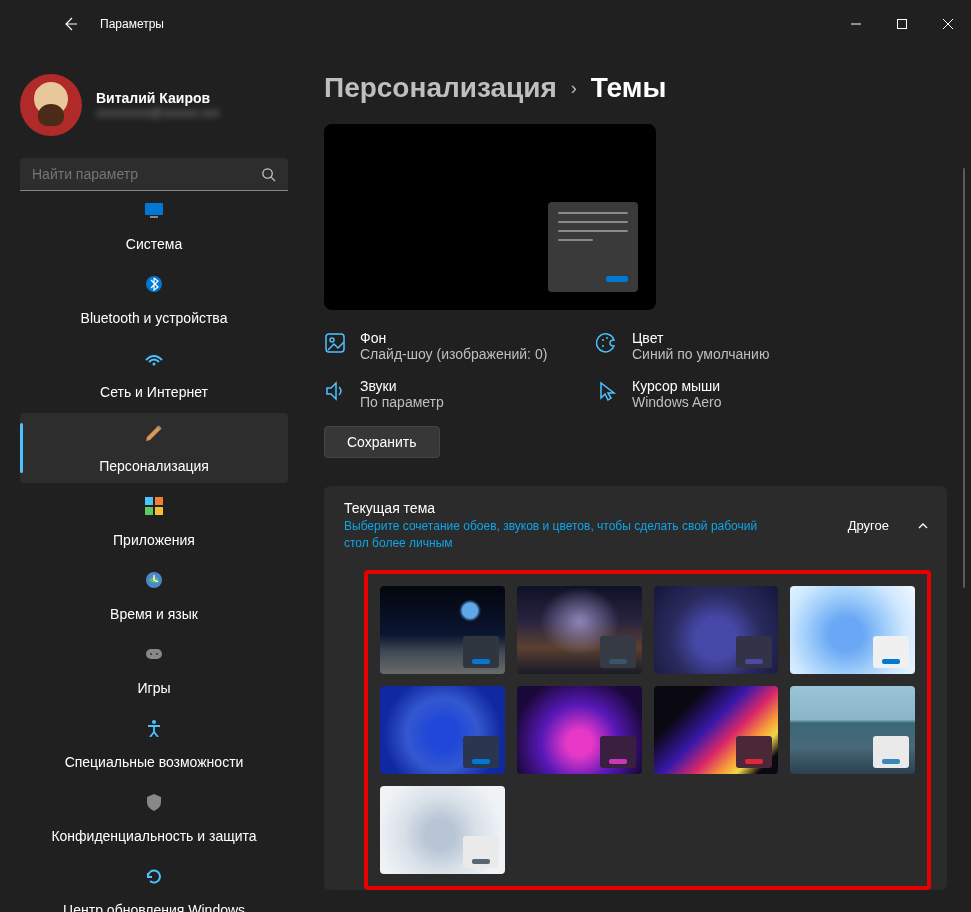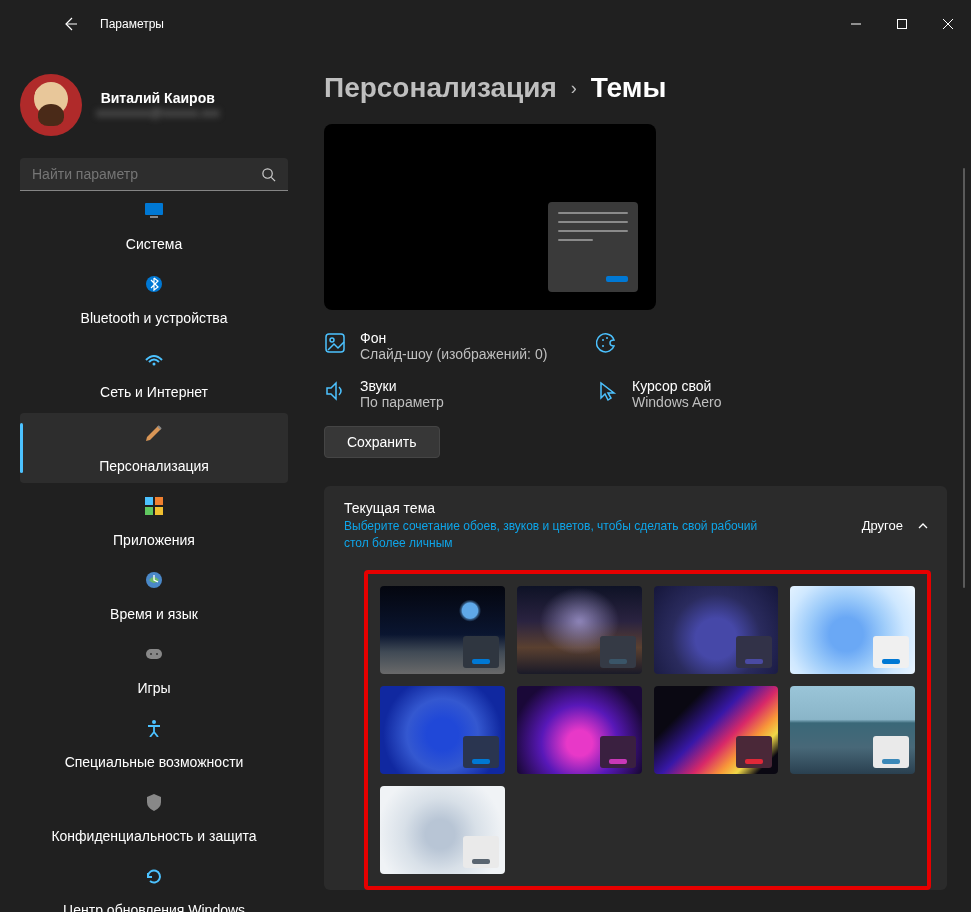--- a/index.html
+++ b/index.html
@@ -20,21 +20,21 @@
     padding-left: 16px;
     margin-left: 44px;
   }
   .titlebar-left { display:flex; align-items:center; gap:20px;}
   .back-btn { width:20px; display:flex; align-items:center; justify-content:center; color:#ffffff; cursor:pointer;}
   .title { font-size:12px; color:#ffffff; }
   .wincontrols { display:flex; }
   .winbtn { width:46px; height:40px; display:flex; align-items:center; justify-content:center; color:#ffffff; }
   .content-wrap { display:flex; height: calc(912px - 48px); }
   .sidebar { width: 300px; padding: 16px 12px 0 20px; flex-shrink:0; }
-  .user-row { display:flex; align-items:center; gap:14px; margin-bottom: 22px; margin-top: 10px; text-align: center;}
+  .user-row { display:flex; align-items:center; gap:14px; margin-bottom: 22px; margin-top: 10px;}
   .avatar {
     width:62px; height:62px; border-radius:50%;
     background: radial-gradient(circle at 40% 35%, #e8c79a 18%, transparent 19%),
                 radial-gradient(circle at 50% 50%, #6b4226 30%, transparent 31%),
                 #b02a2a;
     position:relative; overflow:hidden;
   }
   .avatar::after{content:"";position:absolute;left:14px;top:8px;width:34px;height:34px;border-radius:50%;background:#e8c79a;}
   .avatar::before{content:"";position:absolute;left:18px;top:30px;width:26px;height:22px;border-radius:50% 50% 40% 40%;background:#4a2a18;z-index:2;}
   .user-name { font-size:14px; font-weight:600; }
@@ -85,21 +85,21 @@
     background:#373737; border:1px solid #454545; border-radius:4px;
     padding: 7px 22px; font-size:14px; color:#fff; cursor:pointer;
     margin-bottom: 28px;
   }
   .theme-panel {
     background:#2b2b2b; border-radius:6px; padding:0; margin-right: 24px;
   }
   .theme-header { display:flex; justify-content:space-between; align-items:center; padding:14px 18px 14px 20px;}
   .theme-ht { font-size:14px;}
   .theme-hs { font-size:12px; color:#0ea5e9; max-width:440px; line-height:1.4; margin-top:2px;}
-  .theme-more{ display:flex; align-items:center; gap:14px; font-size:13px; cursor:pointer;}
+  .theme-more{ display:flex; align-items:center; gap:28px; font-size:13px; cursor:pointer;}
   .theme-grid-wrap{
     border: 4px solid #e60000; border-radius:4px; margin:4px 16px 12px 40px;
     padding:12px 12px 12px 12px;
   }
   .theme-grid{ display:grid; grid-template-columns: repeat(4, 1fr); gap:12px;}
   .theme-tile{
     height:88px; border-radius:4px; position:relative; overflow:hidden; cursor:pointer;
   }
   .tile-mini{
     position:absolute; right:6px; bottom:6px; width:36px; height:32px; border-radius:3px;
@@ -311,41 +311,45 @@
       </div>
       <div class="info-cell">
         <span class="info-icon">
             <svg width="22" height="22" viewBox="0 0 22 22">
               <path d="M11 2 A9 9 0 1 0 18 14 Q14 14 14 11 Q14 8 18 8 A9 9 0 0 0 11 2" stroke="#4cc2ff" stroke-width="1.5" fill="none"></path>
               <circle cx="7" cy="8" r="1" fill="#4cc2ff"></circle>
               <circle cx="11" cy="6" r="1" fill="#4cc2ff"></circle>
               <circle cx="7" cy="14" r="1" fill="#4cc2ff"></circle>
             </svg>
           </span>
+        <div>
+            <div class="info-title">Цвет</div>
+            <div class="info-sub">Синий по умолчанию</div>
+          </div>
       </div>
       <div class="info-cell">
         <span class="info-icon">
             <svg width="22" height="22" viewBox="0 0 22 22">
               <path d="M3 8 L3 14 L7 14 L12 19 L12 3 L7 8 Z" stroke="#4cc2ff" stroke-width="1.5" fill="none"></path>
               <path d="M15 7 Q19 11 15 15" stroke="#4cc2ff" stroke-width="1.5" fill="none"></path>
             </svg>
           </span>
         <div>
             <div class="info-title">Звуки</div>
             <div class="info-sub">По параметр</div>
           </div>
       </div>
       <div class="info-cell">
         <span class="info-icon">
             <svg width="22" height="22" viewBox="0 0 22 22">
               <path d="M5 3 L5 18 L9 14 L12 20 L15 18 L12 13 L18 13 Z" stroke="#4cc2ff" stroke-width="1.5" fill="none"></path>
             </svg>
           </span>
         <div>
-            <div class="info-title">Курсор свой</div>
+            <div class="info-title">Курсор мыши</div>
             <div class="info-sub">Windows Aero</div>
           </div>
       </div>
     </div>
 
     <button class="save-btn">Сохранить</button>
 
     <div class="theme-panel">
       <div class="theme-header">
         <div>

